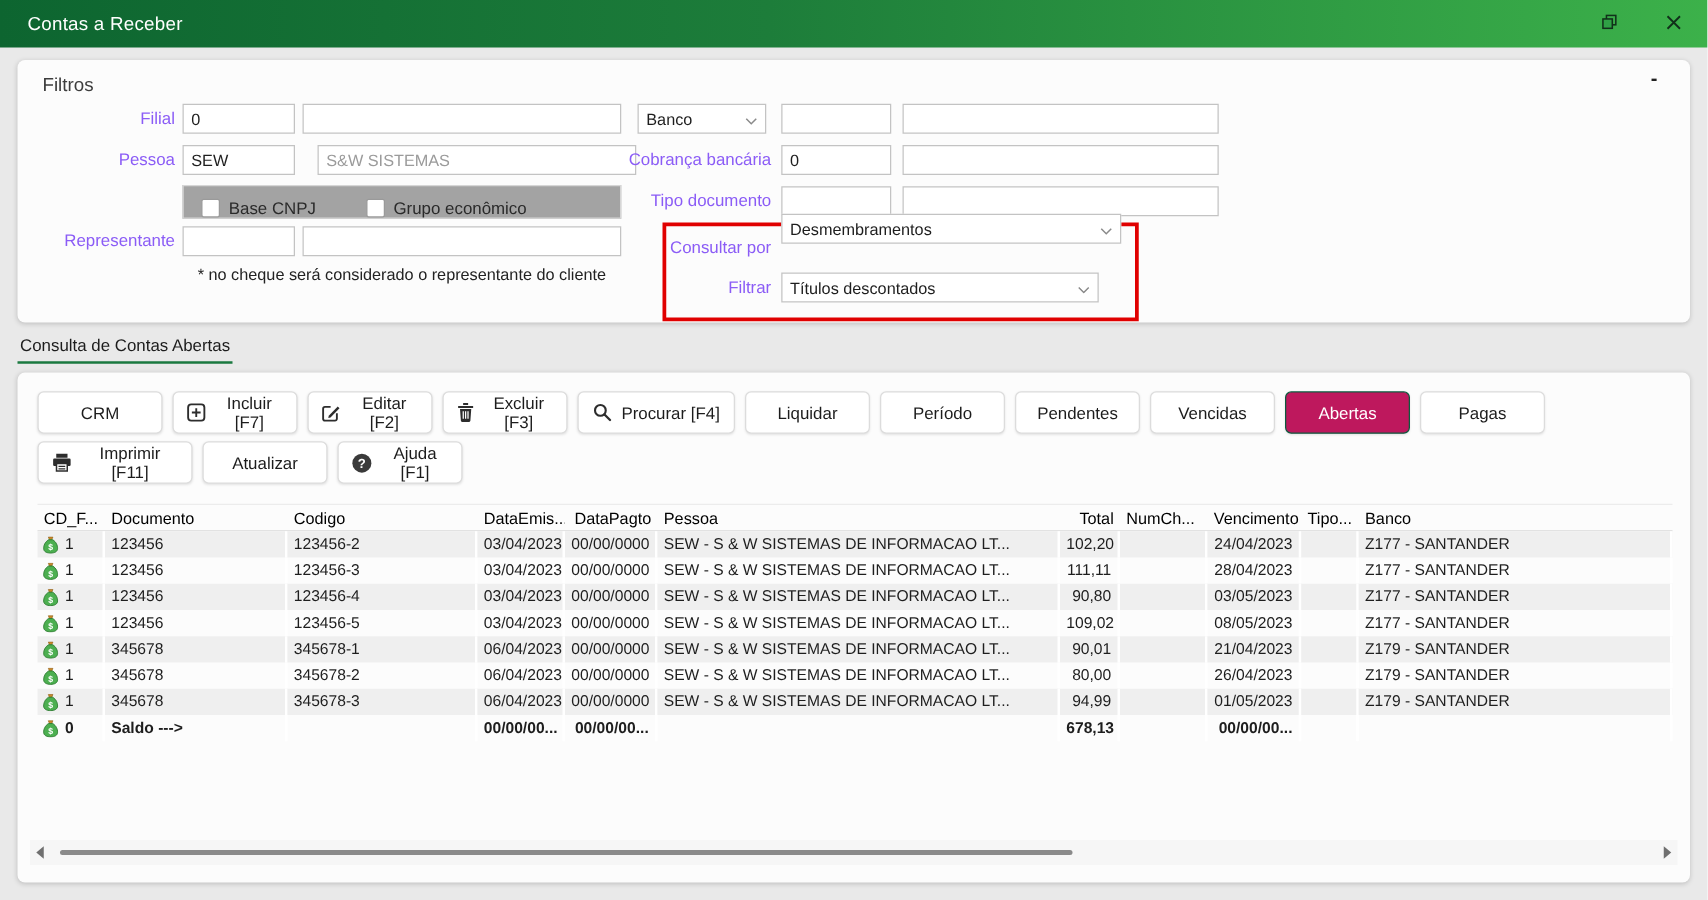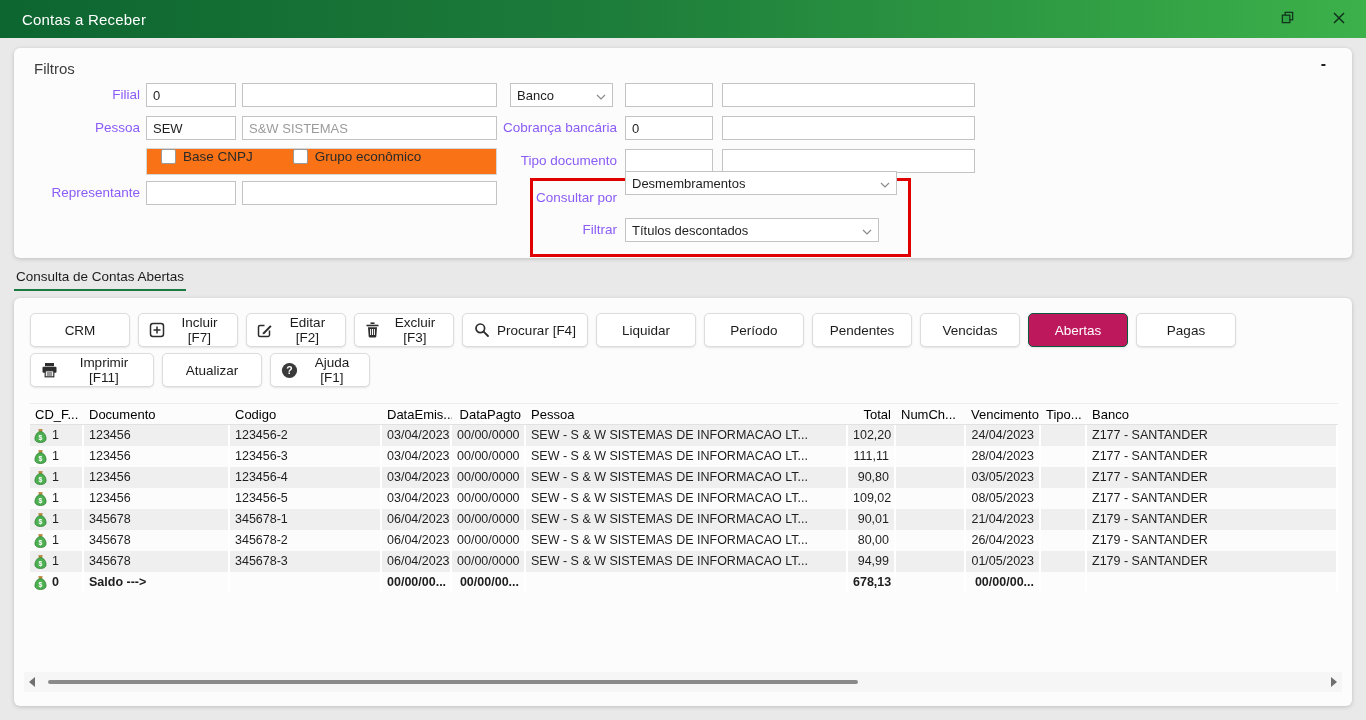--- a/index.html
+++ b/index.html
@@ -26,29 +26,29 @@
   #filter-panel { left:14px; top:48px; width:1338px; height:210px; }
   #main-panel   { left:14px; top:298px; width:1338px; height:408px; }
   .section-title { position:absolute; left:20px; top:12px; font-size:15px; color:#3c3c3c; }
   .collapse-btn { position:absolute; right:26px; top:8px; font-size:16px; font-weight:bold; color:#222; cursor:pointer; line-height:16px; }
   
   .flabel { position:absolute; height:24px; line-height:24px; text-align:right; color:#8b5cf6; font-size:13.5px; white-space:nowrap; }
   .fin {
     position:absolute; height:24px; border:1px solid #c3c3c3; background:#fff;
     font-family:inherit; font-size:13px; padding:0 6px; color:#1e1e1e; outline:none;
   }
-  .fin.gray { color:#9b9b9b; }
+  .fin.gray { color:#9b9b9b;margin-left:12px; }
   .fselect {
     position:absolute; height:24px; border:1px solid #c3c3c3; background:#fff;
     display:flex; align-items:center; padding:0 6px; font-size:13px; color:#1e1e1e; cursor:pointer;
   }
   .fselect .sel-text { flex:1; white-space:nowrap; overflow:hidden; }
   .chk-group {
     position:absolute; left:132px; top:100px; width:351px; height:27px;
-    border:1px solid #d6d6d6; display:flex; align-items:flex-start; background:#f97316;
+    border:1px solid #d6d6d6; display:flex; align-items:flex-end; background:#a3a3a3;
   }
   .chk-item { display:flex; align-items:center; gap:7px; font-size:13.5px; color:#2a2a2a; }
   .chk-box { width:15px; height:15px; border:1px solid #9a9a9a; background:#fff; border-radius:2px; display:inline-block; cursor:pointer; }
   .note { position:absolute; left:132px; top:164px; width:351px; text-align:center; font-size:13px; color:#222; }
   .red-box { position:absolute; left:516px; top:130px; width:381px; height:79px; border:3px solid #e00000; }
   
   .tab {
     position:absolute; left:14px; top:269px; font-size:13.5px; color:#1c1c1c;
     padding:0 2px 5px 2px; border-bottom:2px solid #1b7a40; cursor:pointer;
   }
@@ -131,20 +131,21 @@
     <div class="chk-item" style="margin-left:40px;">
       <span class="chk-box"></span>
       <span>Grupo econômico</span>
     </div>
   </div>
 
   <div class="flabel" style="left:0;top:133px;width:126px;">Representante</div>
   <input class="fin" style="left: 132px; top: 133px; width: 90px;" value="">
   <input class="fin" style="left: 228px; top: 133px; width: 255px;" value="">
 
+  <div class="note">* no cheque será considerado o representante do cliente</div>
 
   <div class="fselect" style="left:496px;top:35px;width:103px;">
     <span class="sel-text">Banco</span>
     <span><svg width="10" height="6" viewBox="0 0 10 6">
           <path d="M1 1 L5 5 L9 1" stroke="#8a8a8a" stroke-width="1.2" fill="none"></path>
         </svg></span>
   </div>
   <input class="fin" style="left: 611px; top: 35px; width: 88px;" value="">
   <input class="fin" style="left: 708px; top: 35px; width: 253px;" value="">
 

